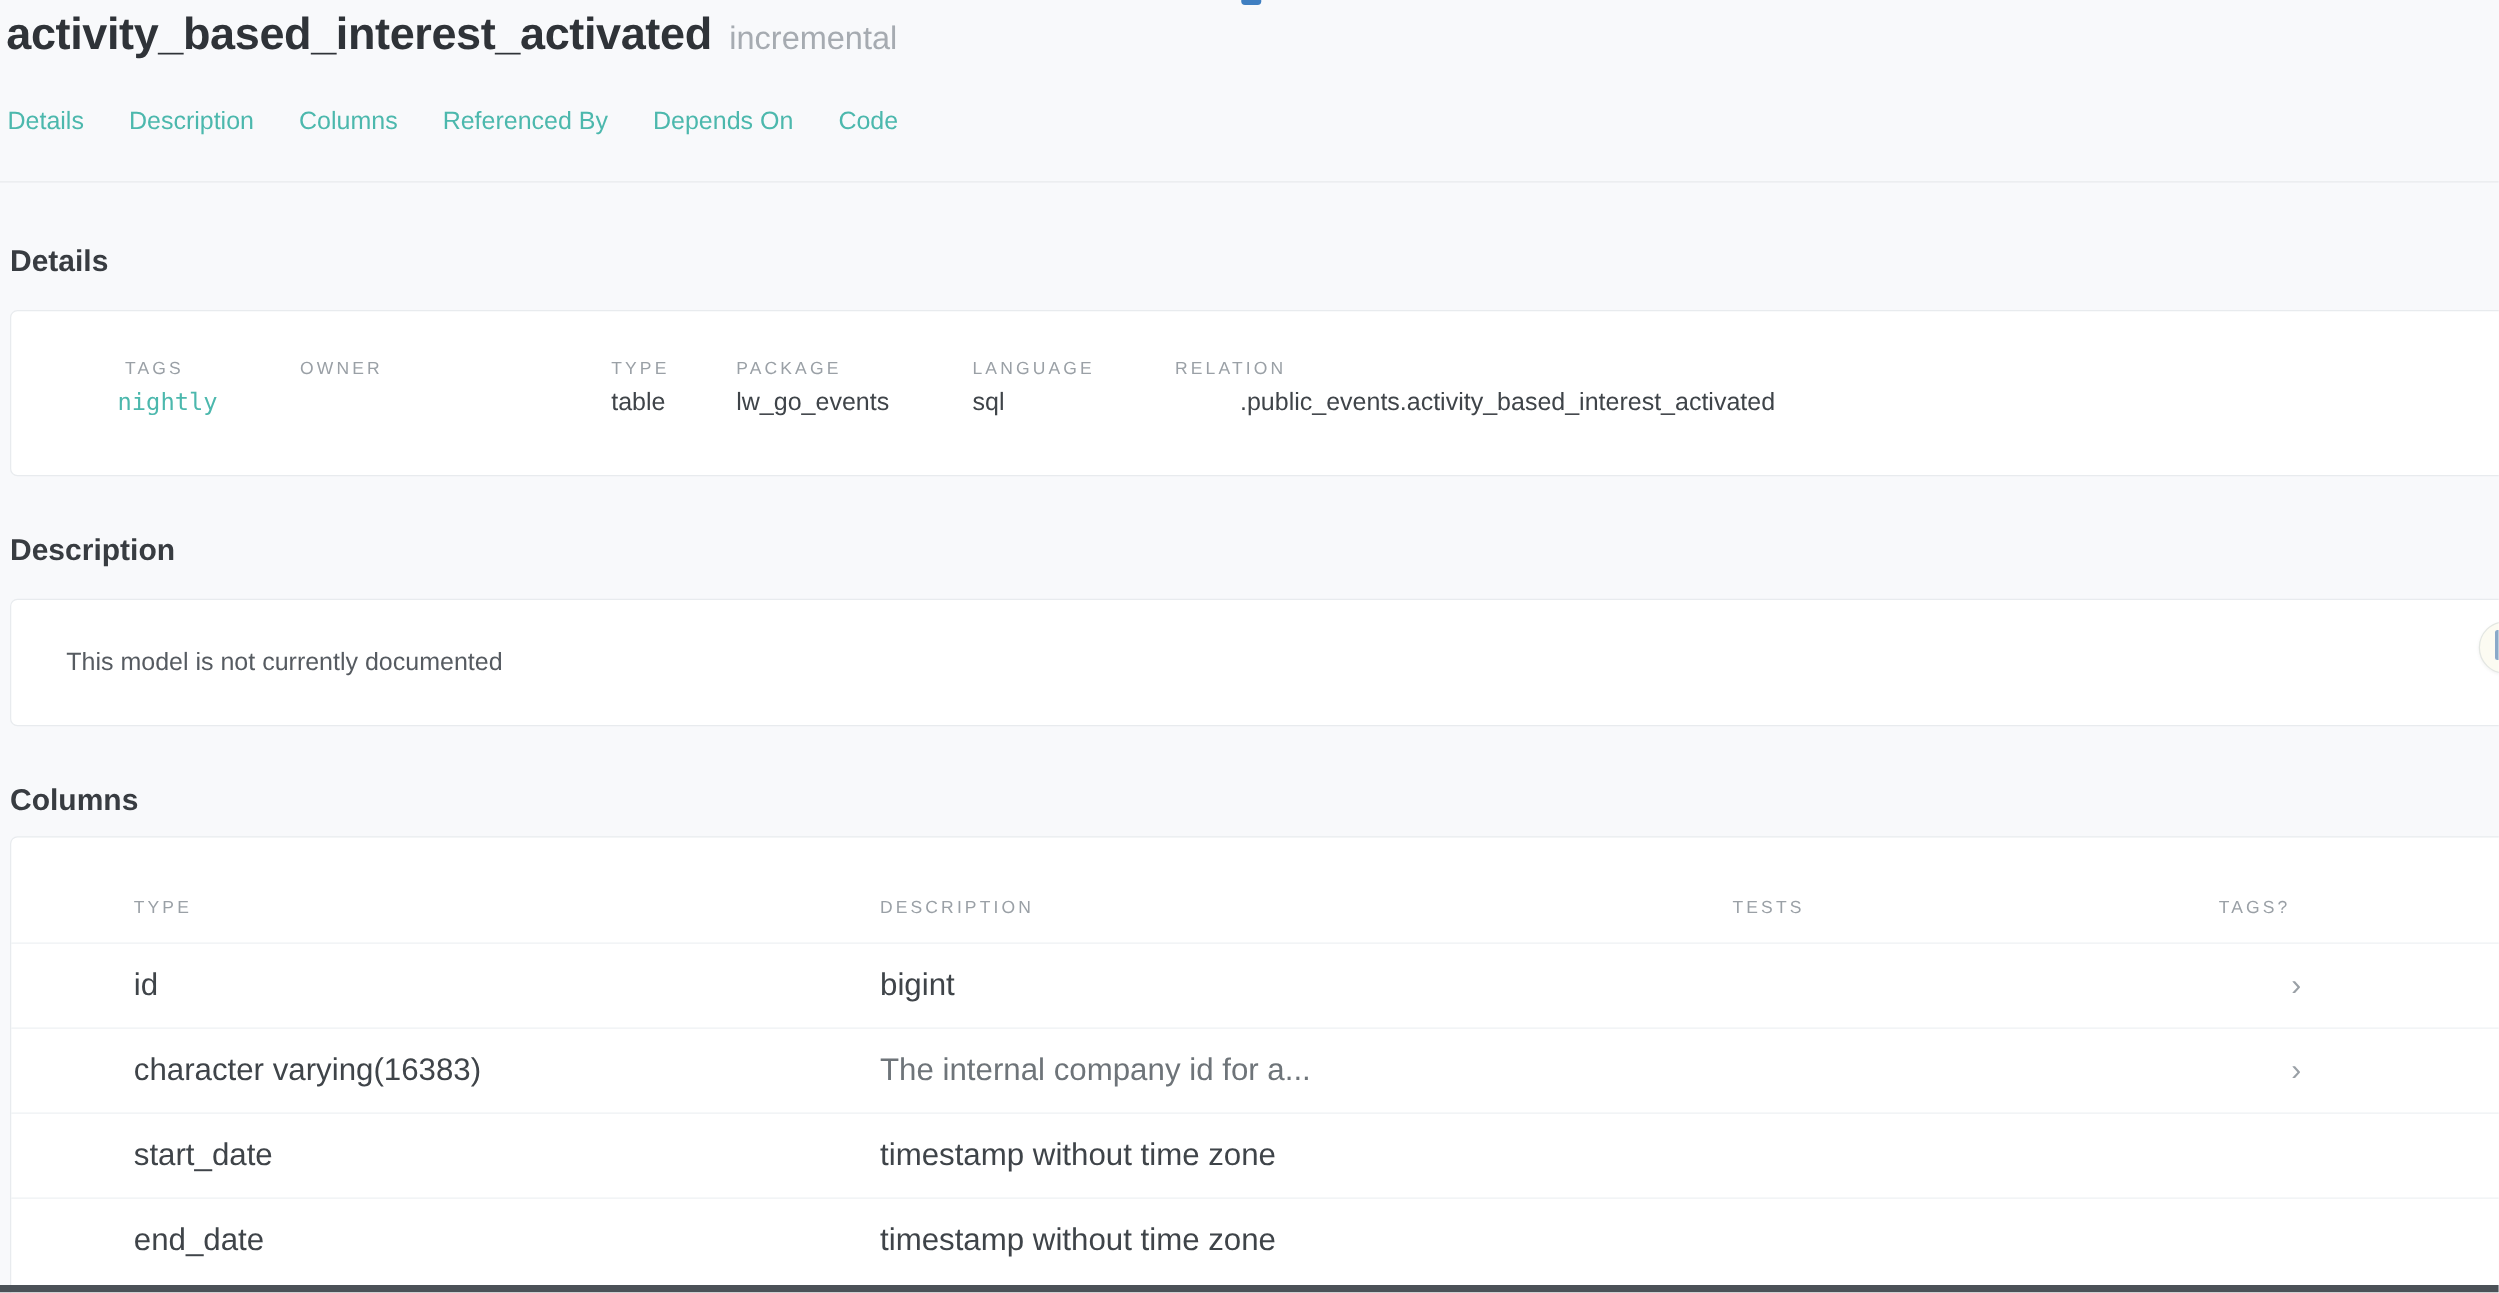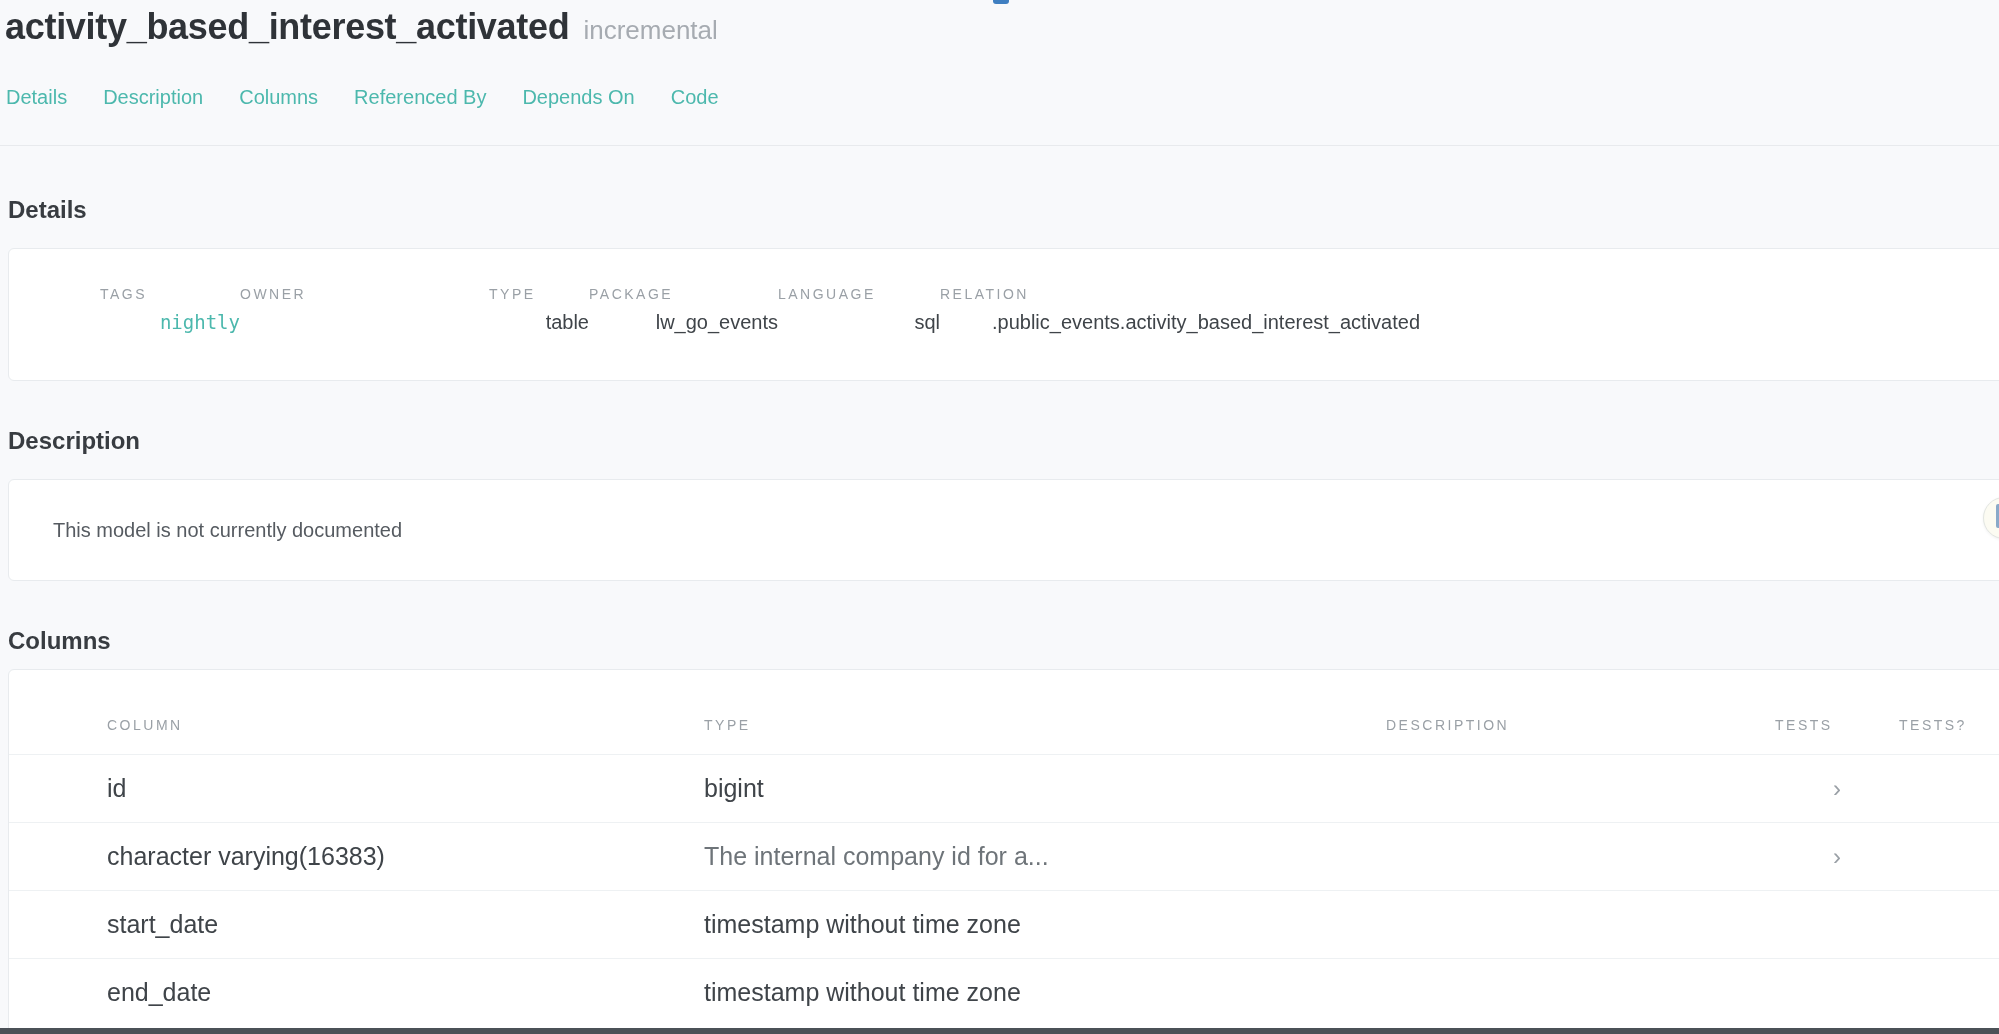--- a/index.html
+++ b/index.html
@@ -25,21 +25,21 @@
   .section-heading{font-size:24px;line-height:28px;font-weight:700;color:var(--heading);margin:46px 0 24px 8px;}
   .section-heading.first{margin-top:50px;}
   .section-heading.tight{margin-bottom:14px;}
   .card{
     margin-left:8px;margin-right:-14px;background:#ffffff;
     border:1px solid var(--card-border);border-radius:6px;
   }
   
   .details-row{display:flex;padding:38px 0 46px 85px;}
   .field-label{font-size:14px;letter-spacing:2.5px;color:var(--label);line-height:14px;white-space:nowrap;}
-  .field-value{margin-top:9px;font-size:20px;line-height:24px;color:var(--value);white-space:nowrap;text-align:right;}
+  .field-value{margin-top:9px;font-size:20px;line-height:24px;color:var(--value);white-space:nowrap;}
   .w-tags{width:146px;} .w-owner{width:249px;} .w-type{width:100px;} .w-package{width:189px;} .w-language{width:162px;}
   .pl6{padding-left:6px;}
   .tag-value{font-family:"DejaVu Sans Mono", monospace;font-size:19px;color:var(--teal);cursor:pointer;}
   .relation-value{padding-left:52px;}
   
   .desc-card{height:102px;display:flex;align-items:center;padding-left:44px;}
   .desc-text{font-size:20px;color:var(--desc-text);}
   
   .columns-card{padding:48px 0 30px 0;}
   .trow{display:grid;grid-template-columns:597px 682px 389px 124px 80px;padding-left:98px;align-items:center;}
@@ -111,25 +111,24 @@
 </div>
 
 <h2 class="section-heading">Description</h2>
 <div class="card desc-card">
   <span class="desc-text">This model is not currently documented</span>
 </div>
 
 <h2 class="section-heading tight">Columns</h2>
 <div class="card columns-card">
   <div class="trow thead">
-    <div class="th">COLUMN</div>
     <div class="th">TYPE</div>
     <div class="th">DESCRIPTION</div>
     <div class="th">TESTS</div>
-    <div class="th">TESTS?</div>
+    <div class="th">TAGS?</div>
   </div>
 
   <div class="trow tbody-row">
     <div class="td td-col">id</div>
     <div class="td td-type">bigint</div>
     <div class="td td-tests"></div>
     <div class="td td-more">›</div>
   </div>
 
   <div class="trow tbody-row">

